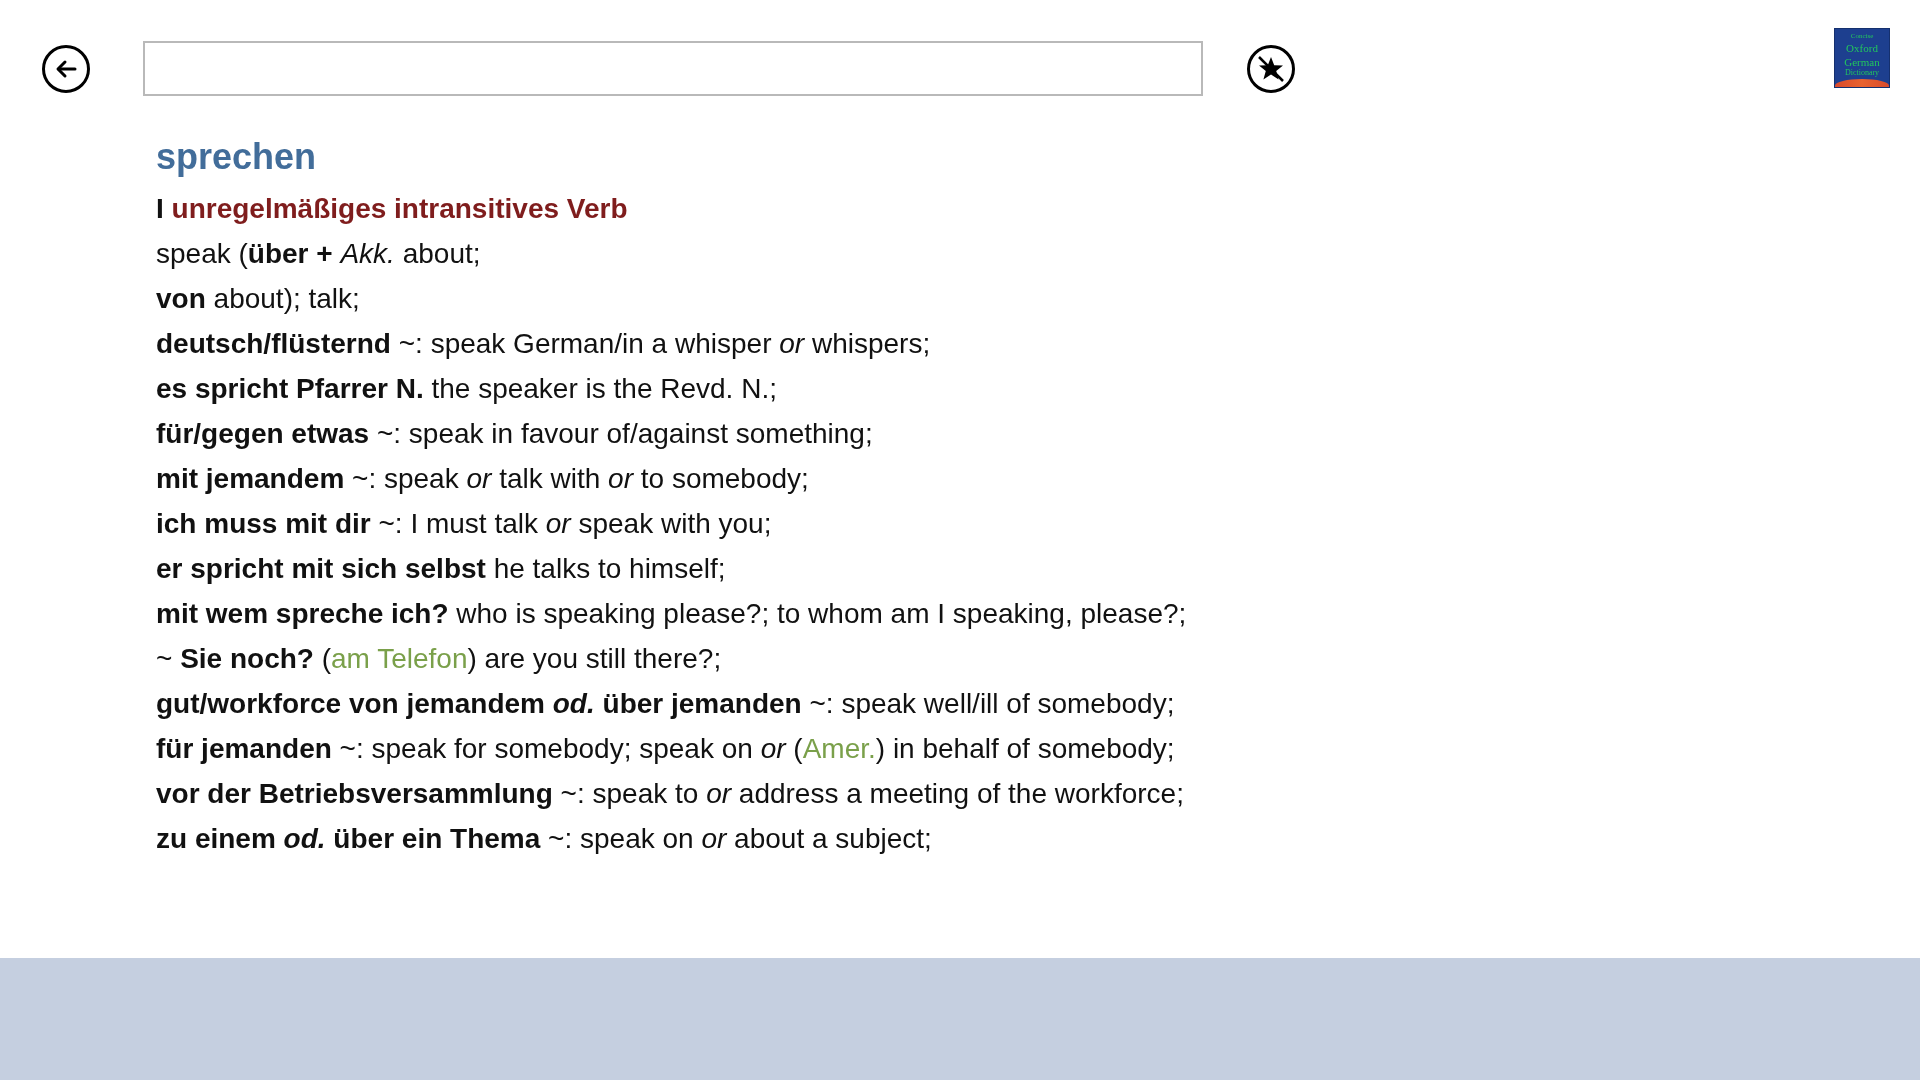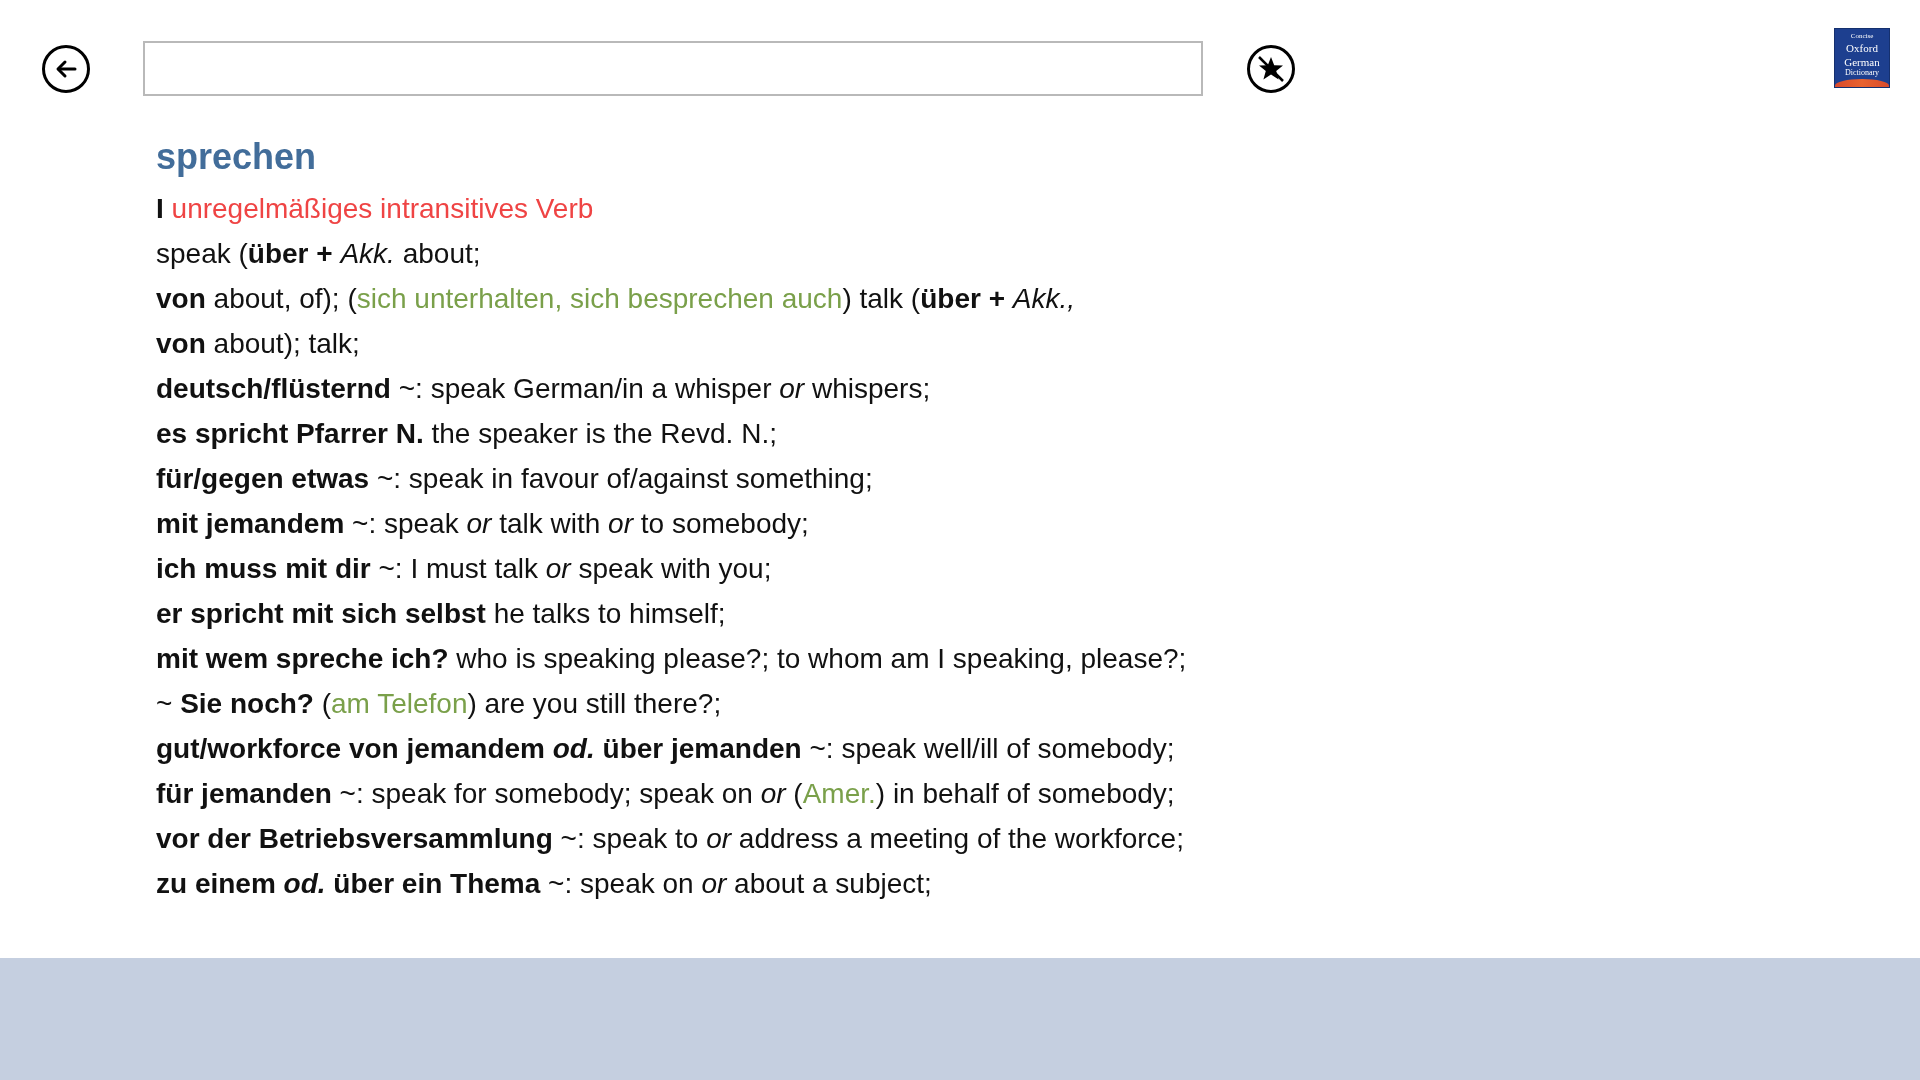--- a/index.html
+++ b/index.html
@@ -70,21 +70,21 @@
     top: 28px;
     width: 56px;
     height: 60px;
     background: #1d3f8f;
     border: 1px solid #15306e;
     box-sizing: border-box;
     overflow: hidden;
     display: flex;
     flex-direction: column;
     align-items: center;
-    color: #ffffff;
+    color: #22c55e;
     cursor: pointer;
   }
   .logo .l1 {
     font-size: 7px;
     line-height: 9px;
     margin-top: 3px;
     font-family: "Liberation Serif", serif;
   }
   .logo .l2 {
     font-size: 11px;
@@ -135,21 +135,21 @@
   .line {
     font-size: 28px;
     line-height: 45px;
     color: #111111;
     white-space: nowrap;
   }
 
   .b  { font-weight: bold; }
   .i  { font-style: italic; }
   .bi { font-weight: bold; font-style: italic; }
-  .orange { color: #ef4444; font-weight: normal; }
+  .orange { color: #7f1d1d; font-weight: bold; }
   .green  { color: #7aa04a; }
 
   
   .bottom-bar {
     position: absolute;
     left: 0;
     top: 958px;
     width: 1920px;
     height: 122px;
     background: #c5cfe0;
@@ -193,21 +193,20 @@
 
   <div class="entry">
     <div class="entry-inner">
       <div class="headword">sprechen</div>
       <div class="line">
         <span class="b">I</span>
         <span class="orange">unregelmäßiges intransitives Verb</span>
       </div>
       <div id="entry-lines">
           <div class="line"><span>speak (</span><span class="b">über + </span><span class="i">Akk.</span><span> about;</span></div>
-          <div class="line"><span class="b">von</span><span> about, of); (</span><span class="green">sich unterhalten, sich besprechen auch</span><span>) talk (</span><span class="b">über + </span><span class="i">Akk.,</span></div>
           <div class="line"><span class="b">von</span><span> about); talk;</span></div>
           <div class="line"><span class="b">deutsch/flüsternd</span><span> ~: </span><span>speak German/in a whisper </span><span class="i">or</span><span> whispers;</span></div>
           <div class="line"><span class="b">es spricht Pfarrer N.</span><span> the speaker is the Revd. N.;</span></div>
           <div class="line"><span class="b">für/gegen etwas</span><span> ~: speak in favour of/against something;</span></div>
           <div class="line"><span class="b">mit jemandem</span><span> ~: speak </span><span class="i">or</span><span> talk with </span><span class="i">or</span><span> to somebody;</span></div>
           <div class="line"><span class="b">ich muss mit dir</span><span> ~: I must talk </span><span class="i">or</span><span> speak with you;</span></div>
           <div class="line"><span class="b">er spricht mit sich selbst</span><span> he talks to himself;</span></div>
           <div class="line"><span class="b">mit wem spreche ich?</span><span> who is speaking please?; to whom am I speaking, please?;</span></div>
           <div class="line"><span>~ </span><span class="b">Sie noch?</span><span> (</span><span class="green">am Telefon</span><span>) are you still there?;</span></div>
           <div class="line"><span class="b">gut/workforce von jemandem </span><span class="bi">od.</span><span class="b"> über jemanden</span><span> ~: speak well/ill of somebody;</span></div>

